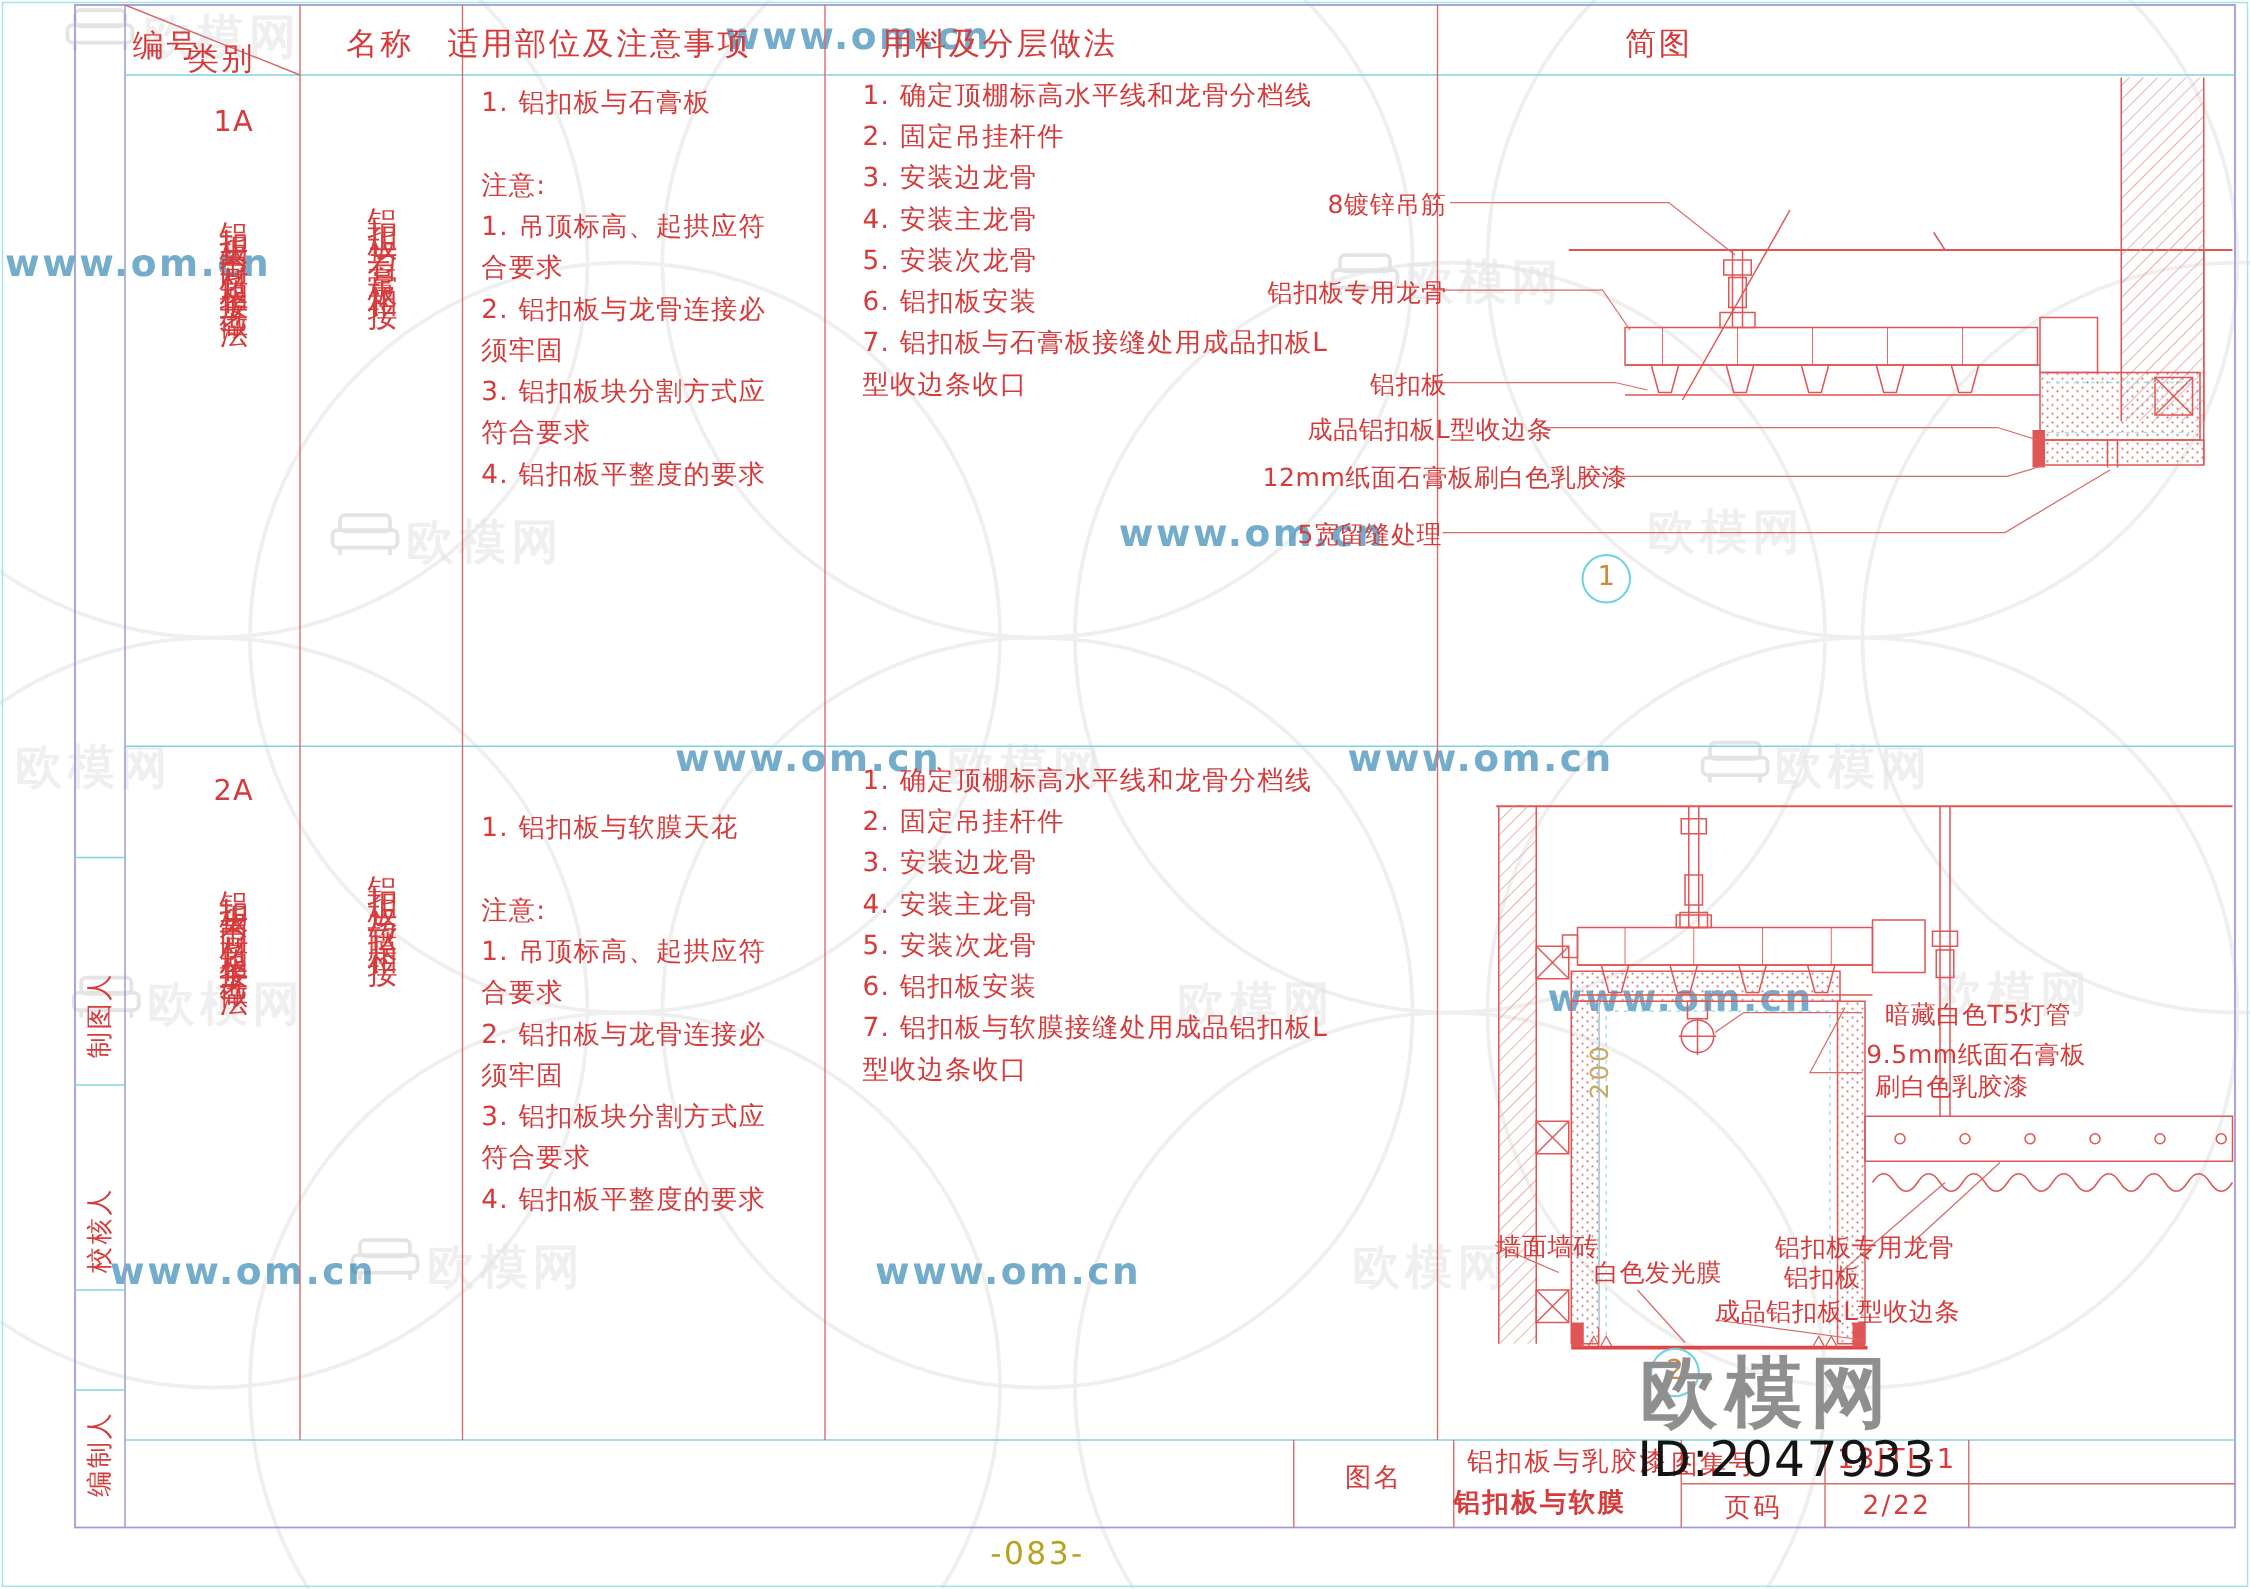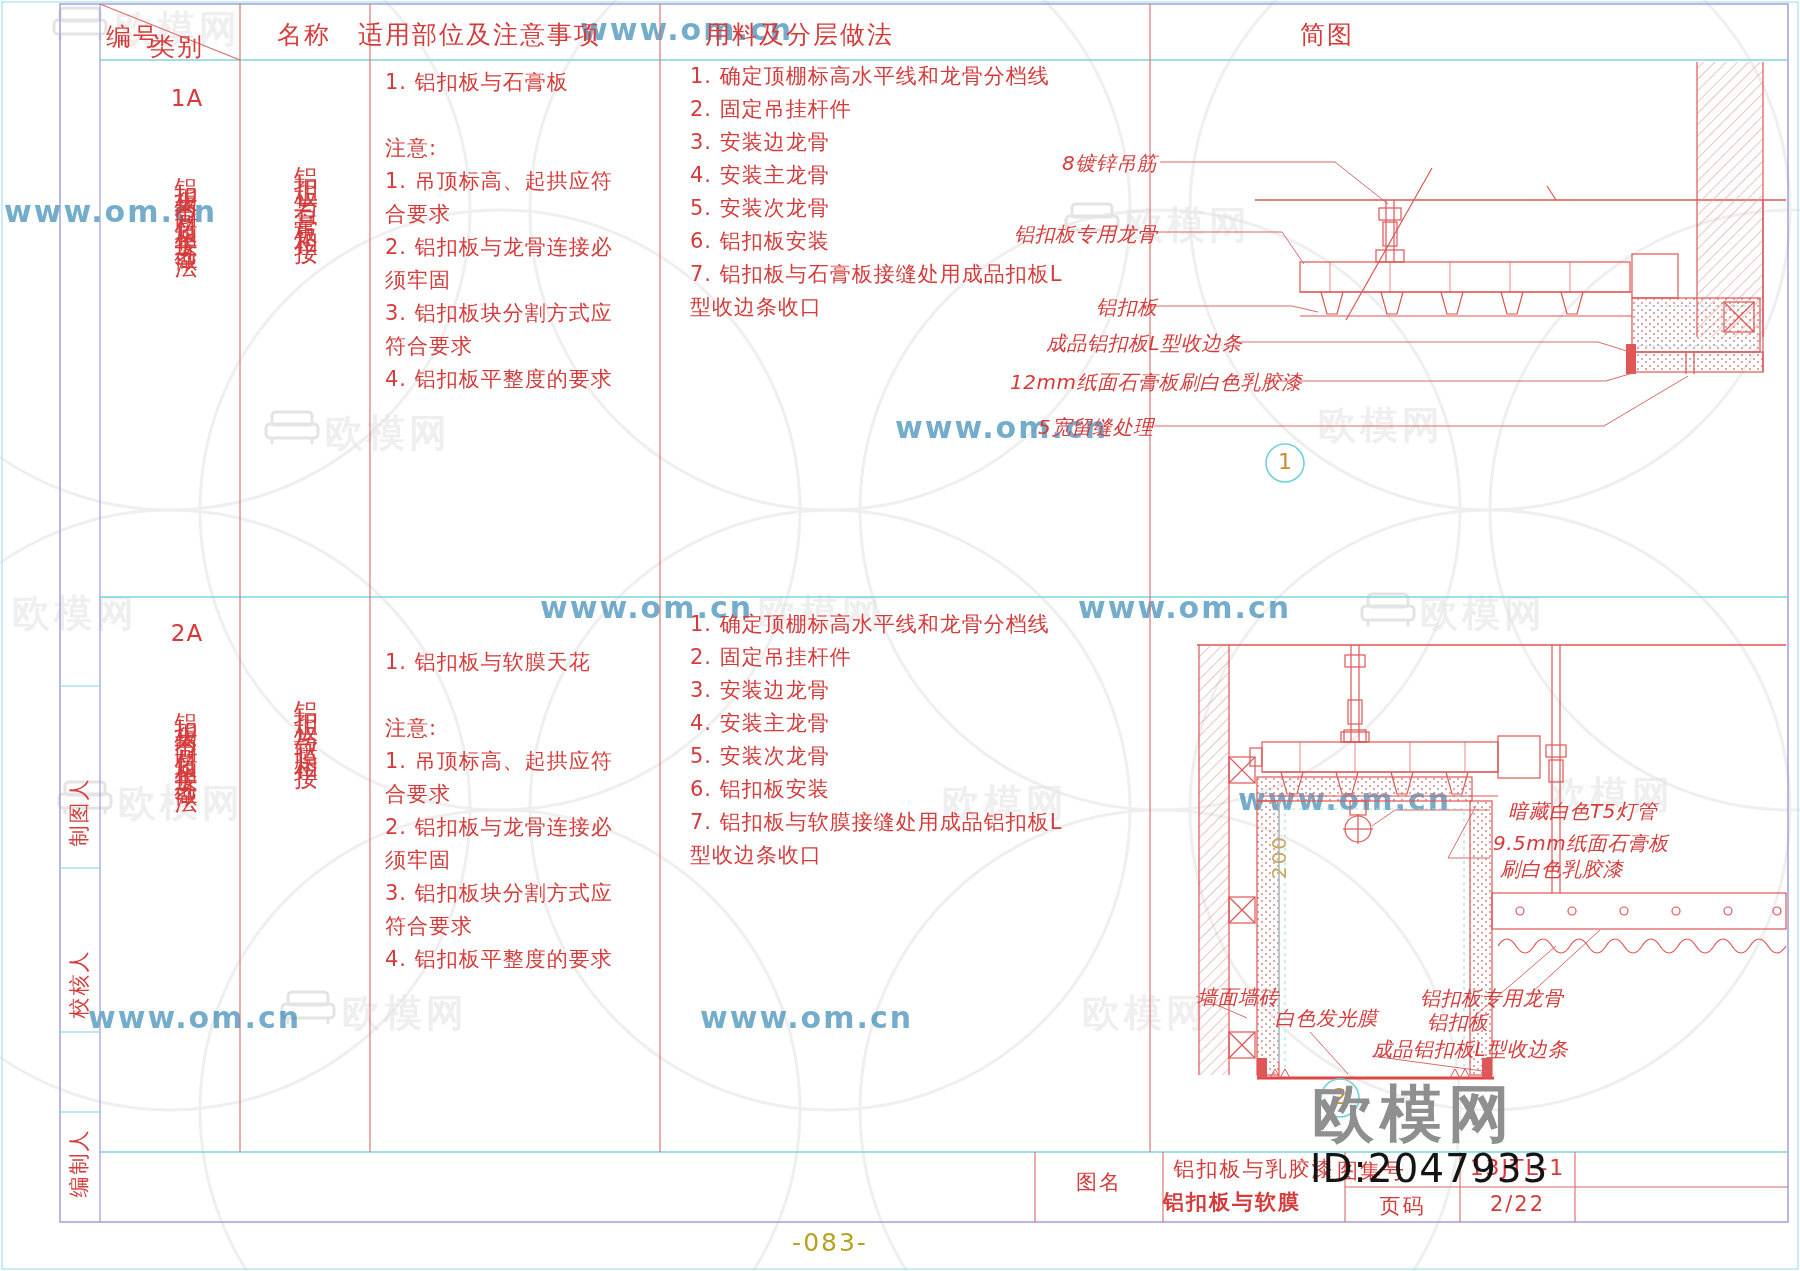--- a/index.html
+++ b/index.html
@@ -1,21 +1,21 @@
 <!DOCTYPE html>
 <html><head>
 <meta charset="utf-8">
 <style>
   html,body{margin:0;padding:0;}
   body{width:1800px;height:1271px;position:relative;background:#ffffff;overflow:hidden;
        font-family:"DejaVu Sans",sans-serif;}
   .abs{position:absolute;}
   .t{position:absolute;color:#d63a3a;letter-spacing:1px;white-space:pre;line-height:33px;font-size:21px;}
   .hdr{position:absolute;color:#d63a3a;font-size:25px;letter-spacing:2px;white-space:nowrap;}
-  .lbl{position:absolute;color:#d63a3a;font-size:20px;white-space:nowrap;letter-spacing:0.5px;font-style:italic;}
+  .lbl{position:absolute;color:#d63a3a;font-size:20px;white-space:nowrap;letter-spacing:0.5px;}
   .vcol{position:absolute;display:flex;flex-direction:column;align-items:center;color:#d63a3a;gap:40px;}
   .vcode{font-size:23px;letter-spacing:1px;}
   .vtext{writing-mode:vertical-rl;text-orientation:upright;letter-spacing:6px;font-size:23px;margin-top:8px;color:#d63a3a;}
   .vname{position:absolute;writing-mode:vertical-rl;text-orientation:upright;letter-spacing:9px;font-size:24px;color:#d63a3a;}
   .mrot{position:absolute;width:120px;height:30px;text-align:center;color:#d63a3a;font-size:21px;letter-spacing:2px;transform:rotate(-90deg);}
   .wm-brand{position:absolute;color:#e3e3e3;font-size:38px;font-weight:bold;letter-spacing:4px;opacity:.55;white-space:nowrap;}
   .wm-site{position:absolute;color:#0369a1;font-size:30px;font-weight:bold;letter-spacing:2px;opacity:.55;white-space:nowrap;}
   .fig-num{position:absolute;width:26px;text-align:center;color:#cf8a36;font-size:22px;}
   .dim{position:absolute;width:70px;text-align:center;color:#c9a961;font-size:20px;letter-spacing:2px;transform:rotate(-90deg);}
   .foot{position:absolute;color:#d63a3a;font-size:21px;letter-spacing:2px;white-space:nowrap;}

